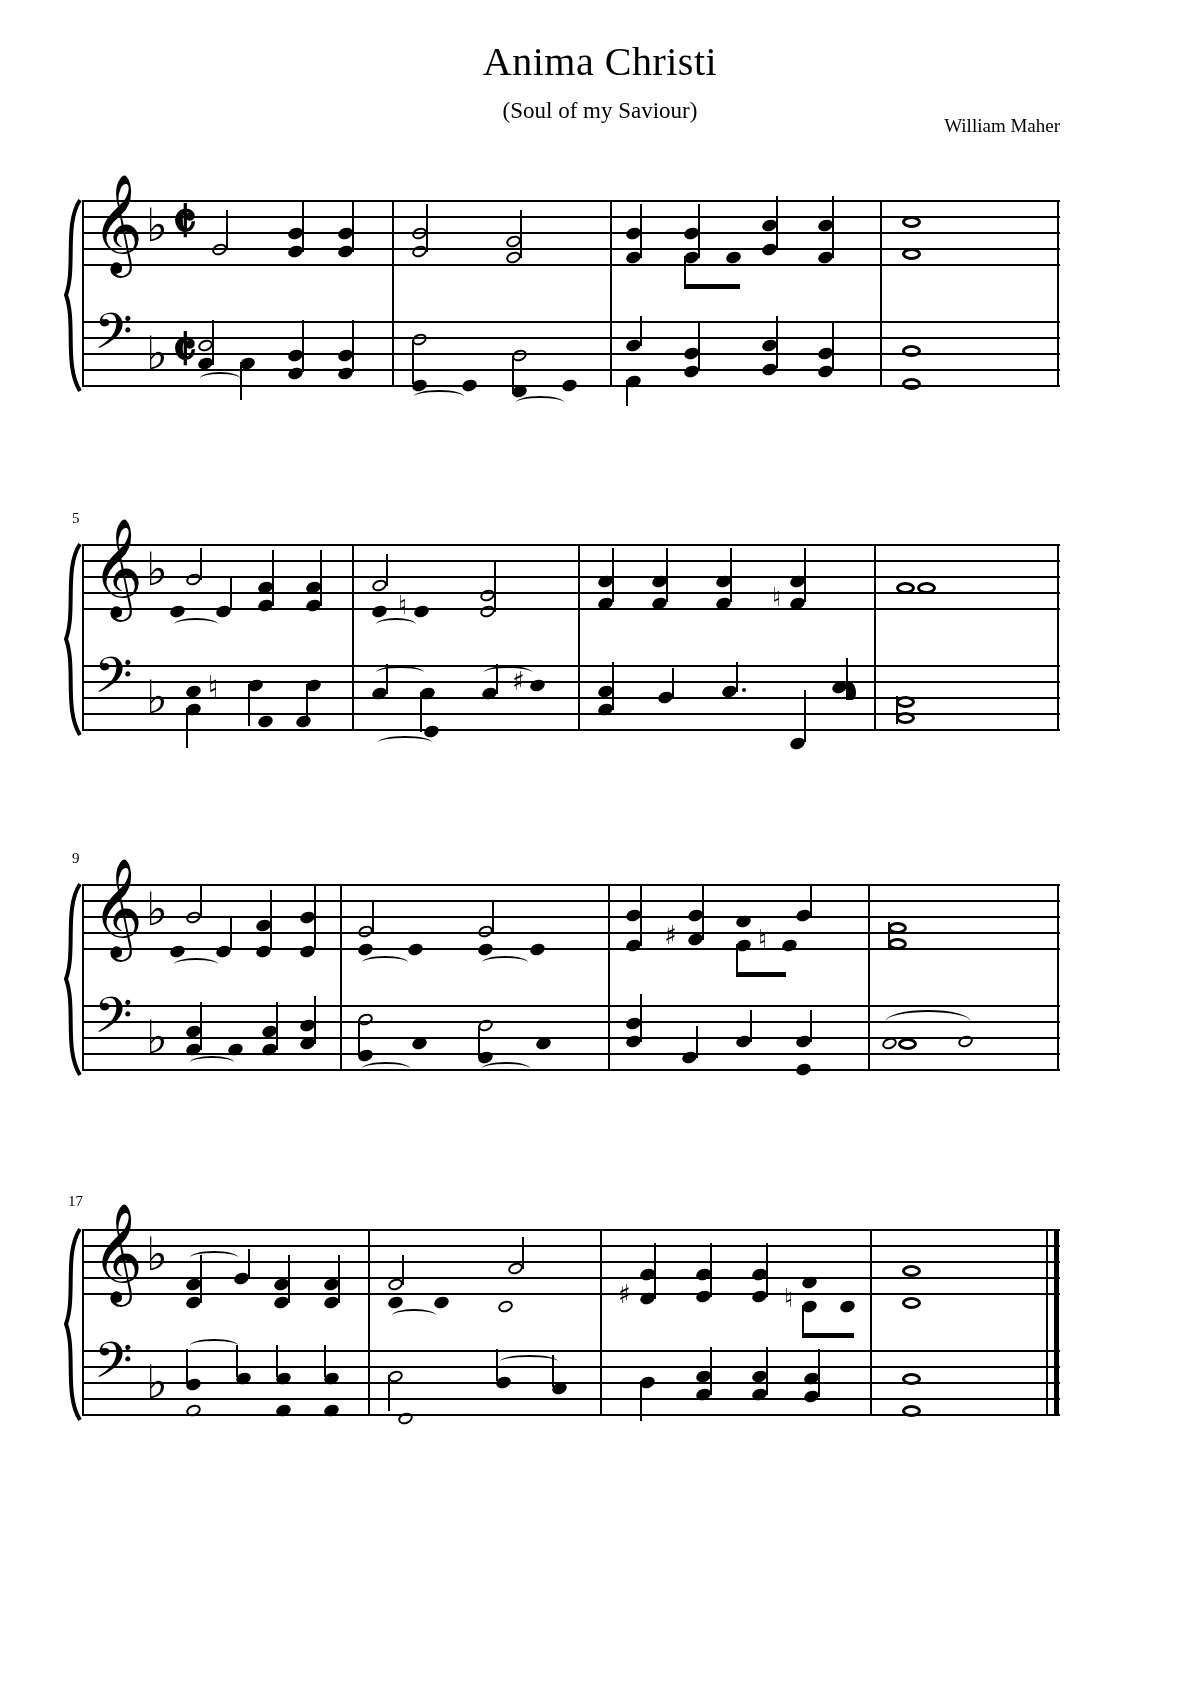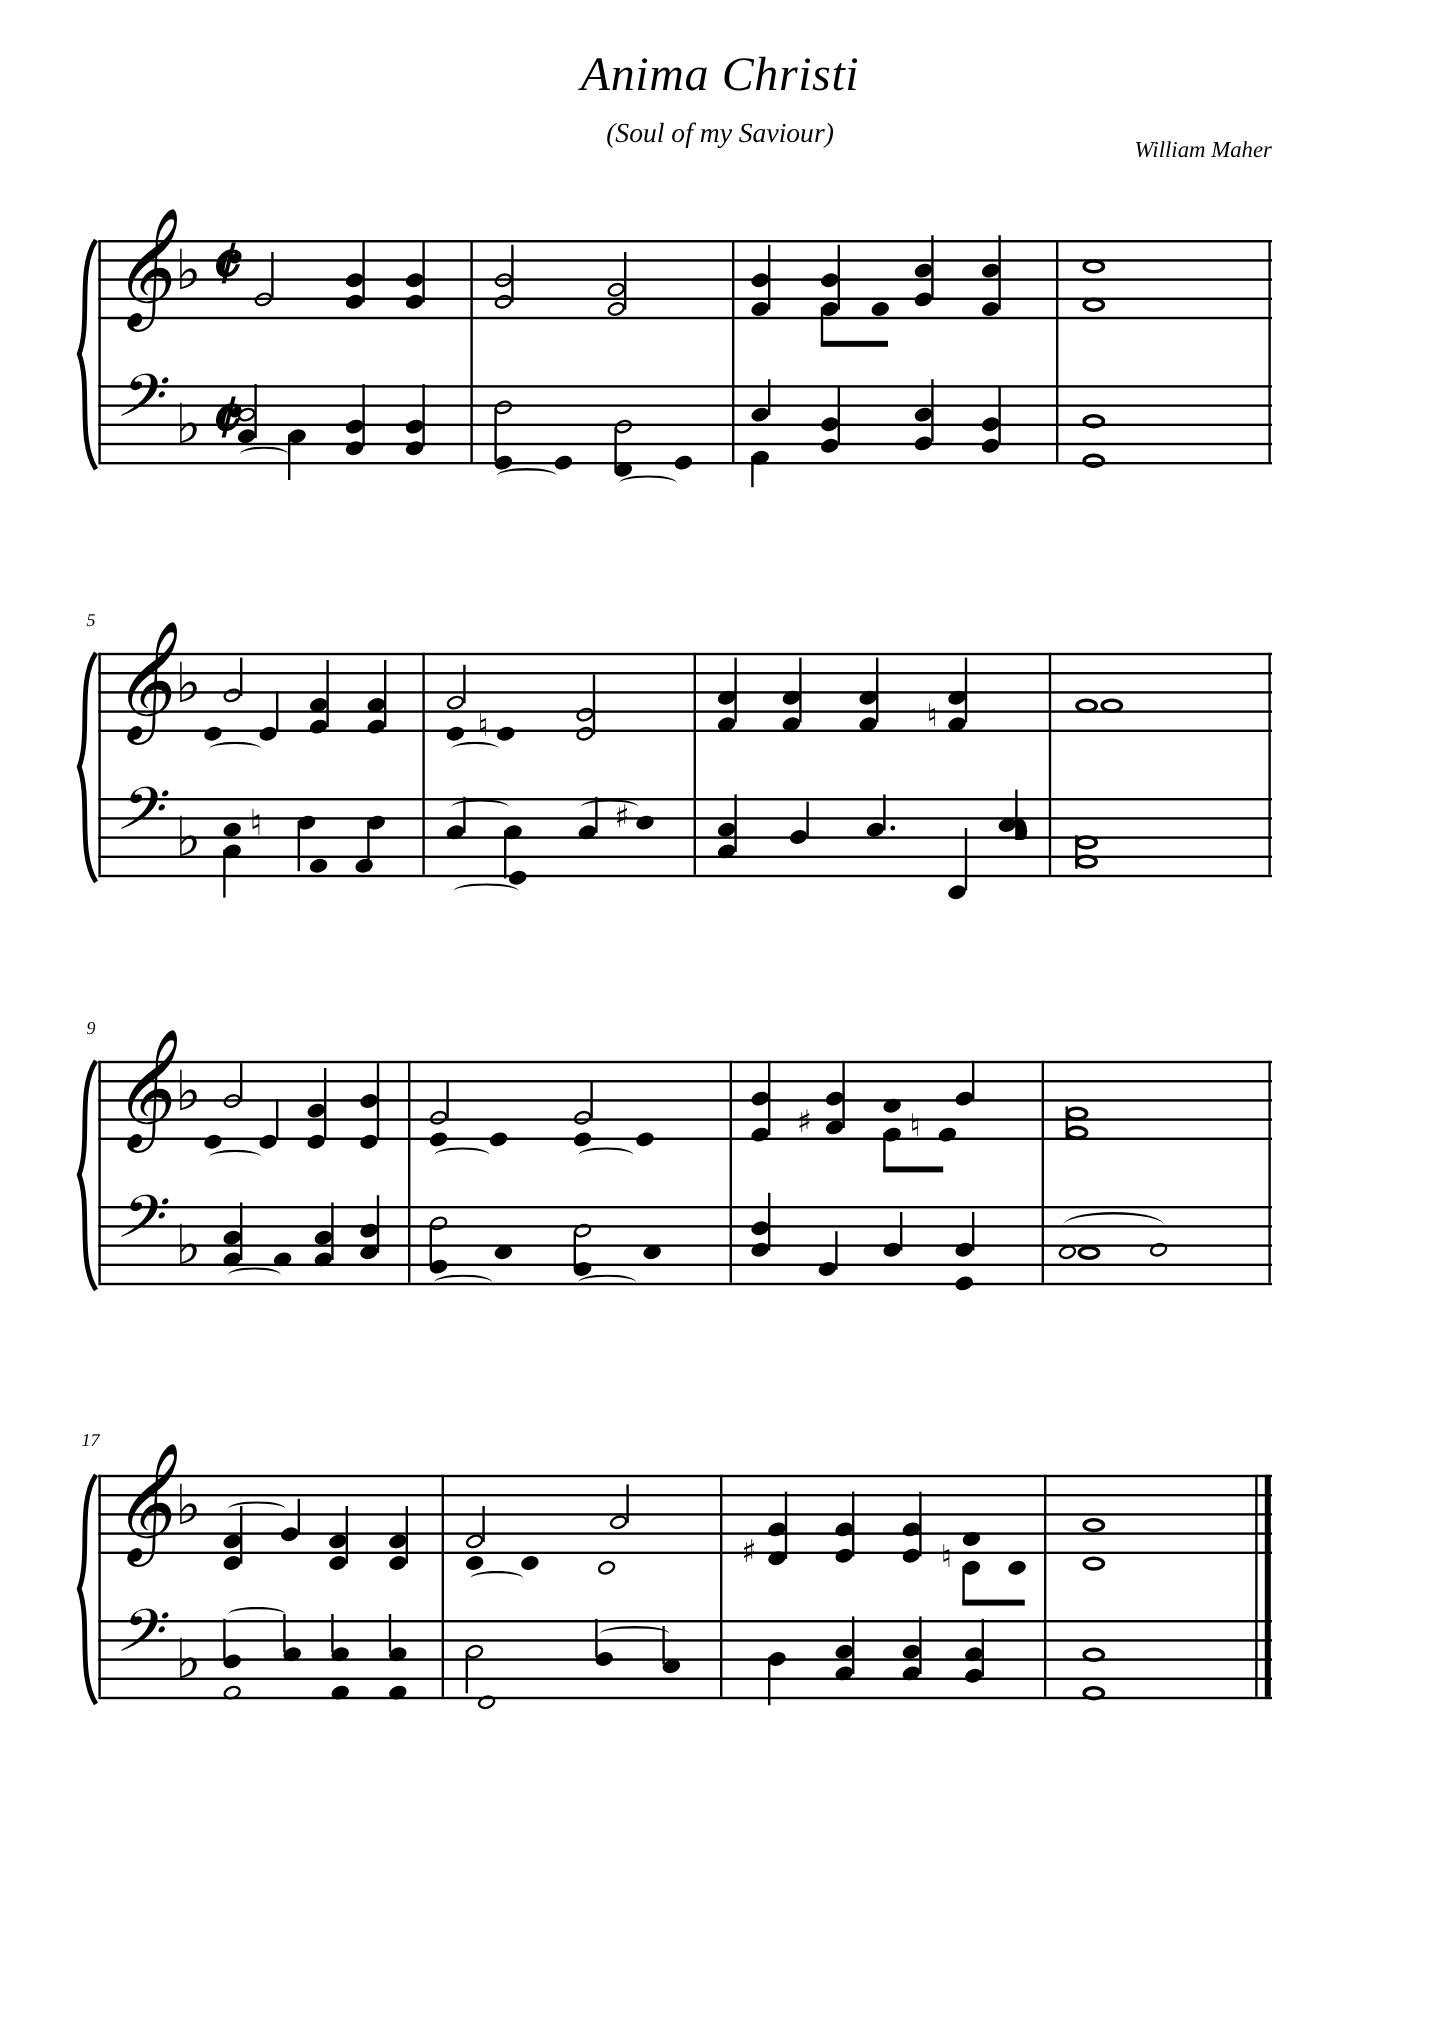--- a/index.html
+++ b/index.html
@@ -11,21 +11,20 @@
     width: 1200px;
     height: 1697px;
     position: relative;
     font-family: "Liberation Serif", serif;
     color: #000;
     overflow: hidden;
   }
   .sheet {
     position: absolute;
     inset: 0;
-    font-style: italic;
   }
   
   .title {
     position: absolute;
     top: 38px;
     left: 0;
     width: 1200px;
     text-align: center;
     font-size: 40px;
     font-family: "Liberation Serif", serif;

